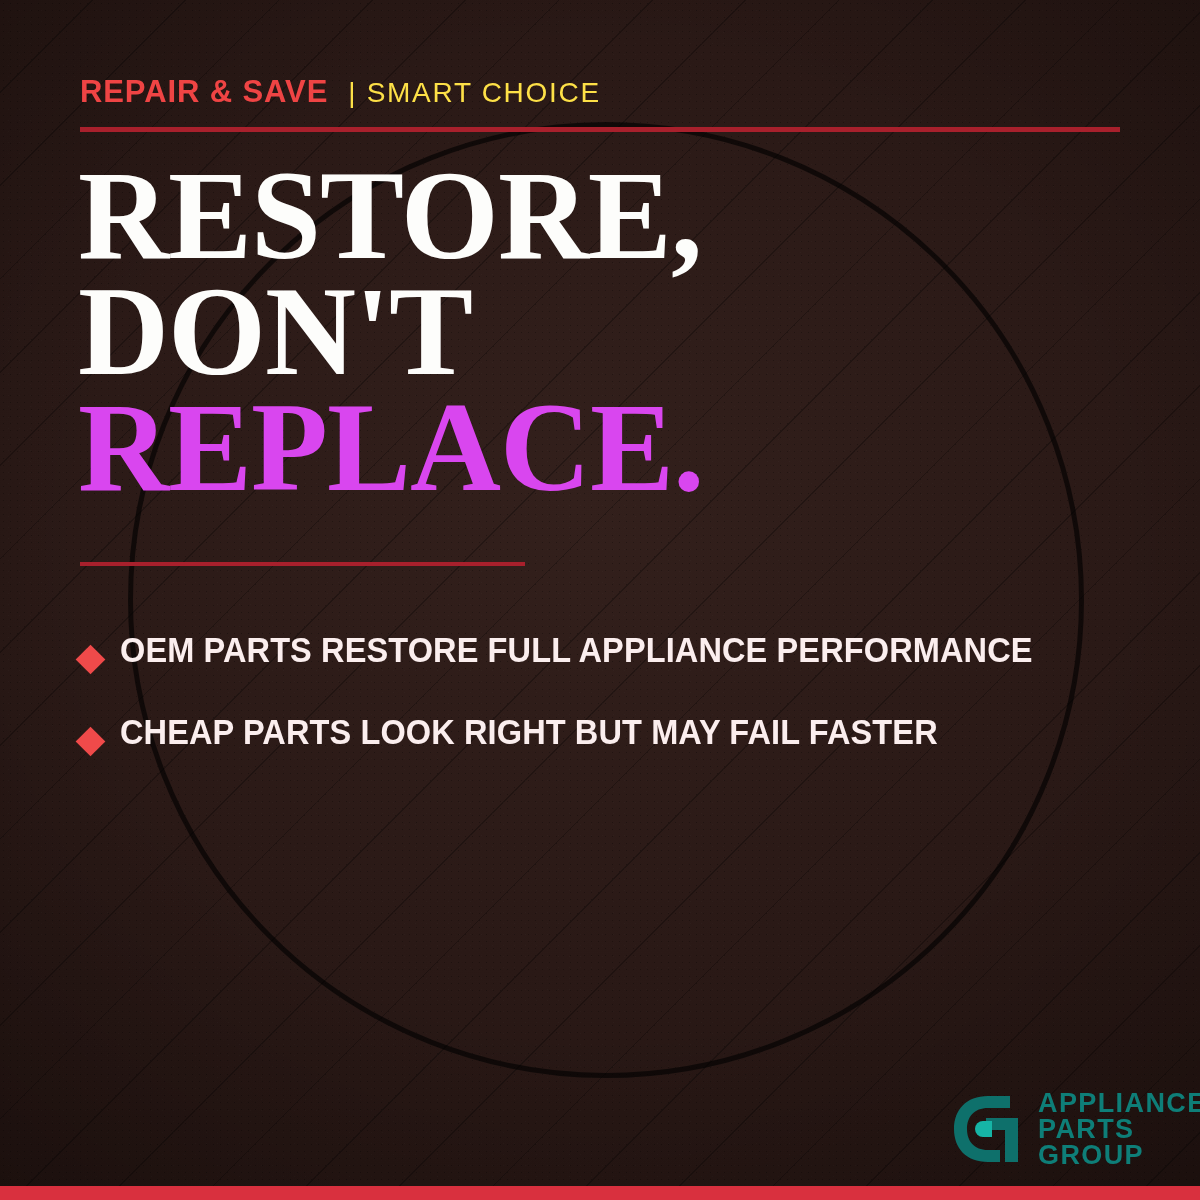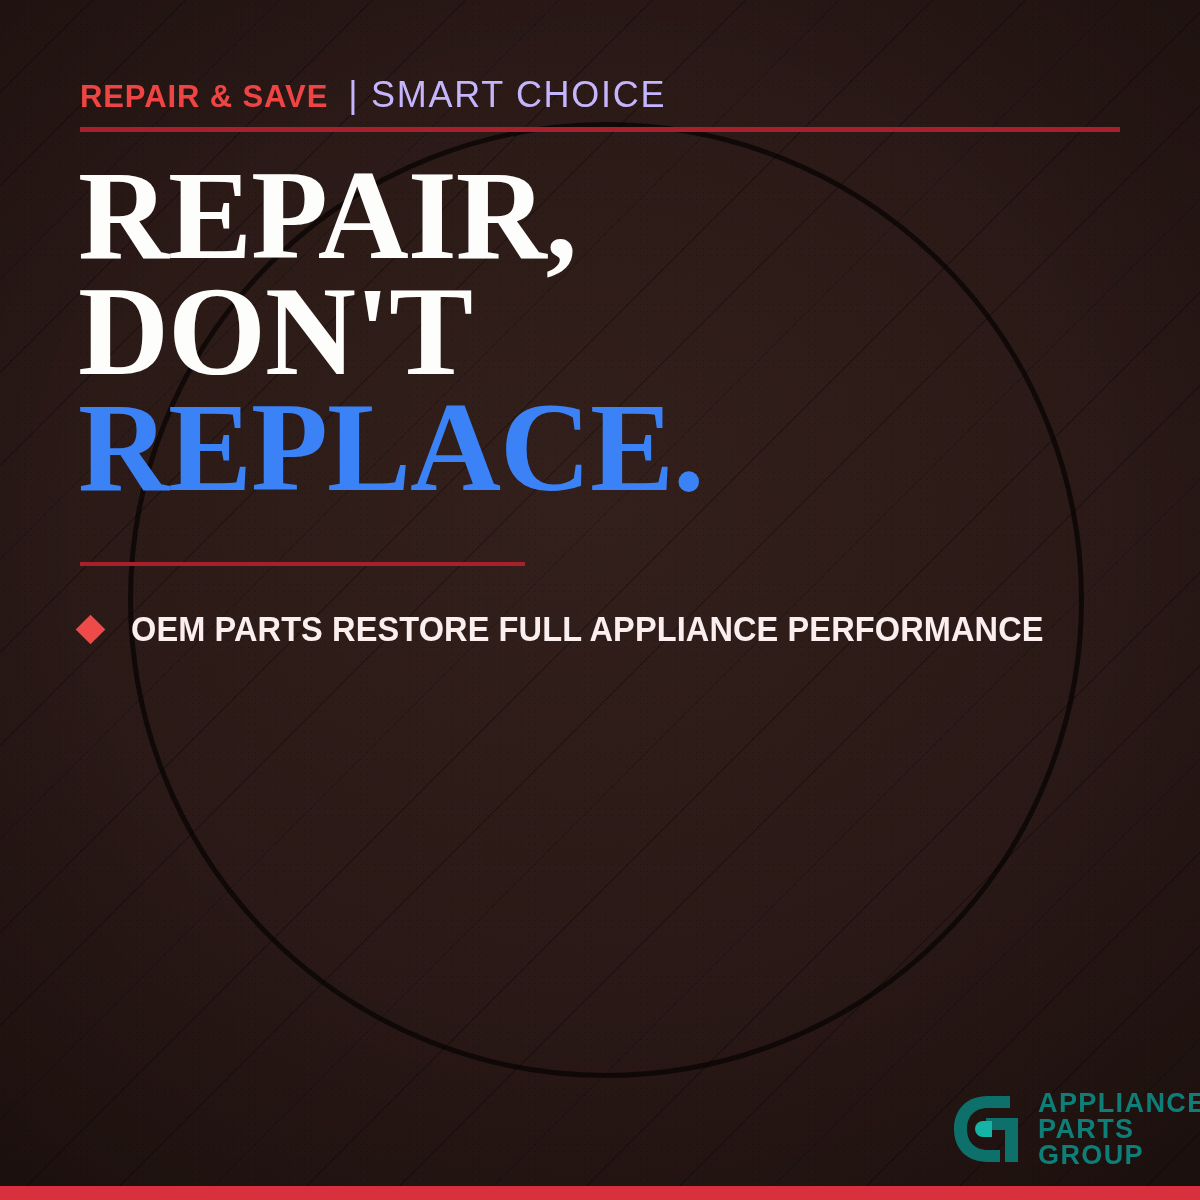--- a/index.html
+++ b/index.html
@@ -77,24 +77,24 @@
     align-items: baseline;
     gap: 20px;
   }
   .eyebrow-main {
     font-size: 31px;
     font-weight: 700;
     letter-spacing: 0.9px;
     color: #ef4444;
   }
   .eyebrow-sub {
-    font-size: 36px;
+    font-size: 28px;
     font-weight: 400;
     letter-spacing: 1.7px;
-    color: #c4b5fd;
+    color: #fde047;
   }
 
   .rule-top {
     position: absolute;
     left: 80px;
     top: 127px;
     width: 1040px;
     height: 5px;
     background: #a8202c;
   }
@@ -105,41 +105,41 @@
     top: 158px;
     width: 1040px;
     font-family: "Liberation Serif", "DejaVu Serif", serif;
     font-weight: 700;
     font-size: 126px;
     line-height: 0.92;
     letter-spacing: -1px;
   }
   .hl-line { display: block; white-space: nowrap; }
   .hl-white { color: #fdfdfb; }
-  .hl-red { color: #3b82f6; }
+  .hl-red { color: #d946ef; }
 
   .rule-mid {
     position: absolute;
     left: 80px;
     top: 562px;
     width: 445px;
     height: 4px;
     background: #a8202c;
   }
 
   .bullets {
     position: absolute;
     left: 80px;
     top: 588px;
     width: 1070px;
   }
   .bullet {
     display: flex;
-    align-items: center;
-    gap: 30px;
+    align-items: flex-end;
+    gap: 19px;
     height: 82px;
   }
   .bullet-marker {
     width: 21px;
     height: 21px;
     flex: 0 0 21px;
     background: #ef4a4a;
     transform: rotate(45deg);
   }
   .bullet-text {
@@ -201,31 +201,35 @@
   <div class="content">
 
     <div class="eyebrow">
       <span class="eyebrow-main">REPAIR &amp; SAVE</span>
       <span class="eyebrow-sub">| SMART CHOICE</span>
     </div>
 
     <div class="rule-top"></div>
 
     <div class="headline">
-      <span class="hl-line hl-white">REPAIR,</span>
+      <span class="hl-line hl-white">RESTORE,</span>
       <span class="hl-line hl-white">DON'T</span>
       <span class="hl-line hl-red">REPLACE.</span>
     </div>
 
     <div class="rule-mid"></div>
 
     <div class="bullets">
       <div class="bullet">
         <span class="bullet-marker"></span>
         <span class="bullet-text">OEM PARTS RESTORE FULL APPLIANCE PERFORMANCE</span>
+      </div>
+      <div class="bullet">
+        <span class="bullet-marker"></span>
+        <span class="bullet-text">CHEAP PARTS LOOK RIGHT BUT MAY FAIL FASTER</span>
       </div>
     </div>
 
     <div class="logo">
       <span class="logo-mark">
         <svg viewBox="0 0 78 78" width="78" height="78" aria-hidden="true">
           <path d="M70 6 L70 72 L57 72 L57 40 L38 40 L38 28 L70 28 Z" fill="#0e706b"></path>
           <path d="M40 6 C18 6 6 20 6 39 C6 58 18 72 40 72 L52 72 L52 60 L40 60 C26 60 19 51 19 39 C19 27 26 18 40 18 L62 18 L62 6 Z" fill="#0e706b"></path>
           <path d="M38 31 L38 47 A8 8 0 0 1 38 31 Z" fill="#16b4a6"></path>
           <circle cx="35" cy="39" r="8" fill="#16b4a6"></circle>

